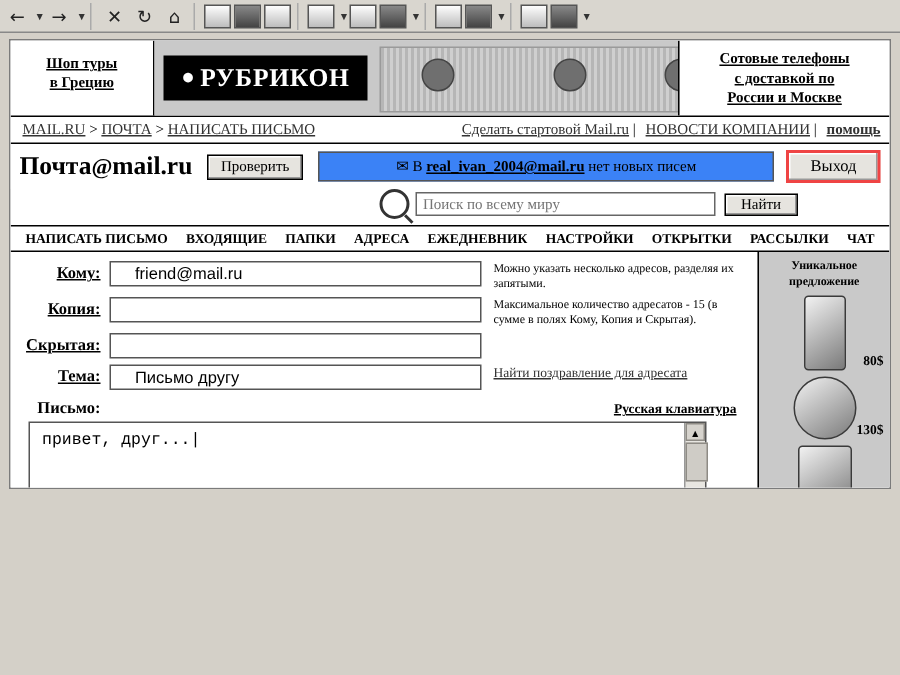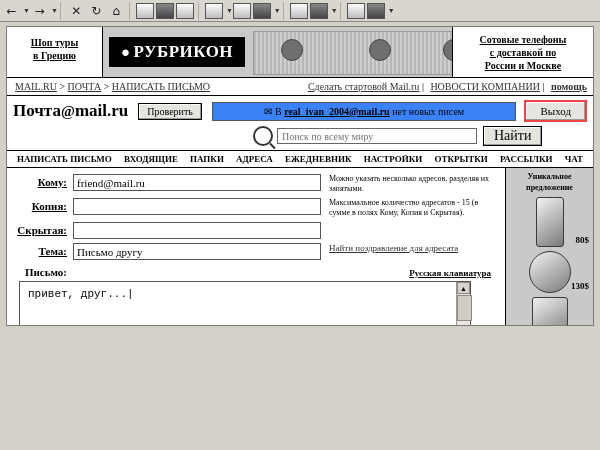--- a/index.html
+++ b/index.html
@@ -194,21 +194,21 @@
   .search-input {
     width: 200px; height: 16px;
     border: 1px solid #666; background: #fff;
     font-size: 10px; color: #555;
     padding: 1px 4px;
     box-sizing: border-box;
     font-family: "Liberation Serif", serif;
   }
   .find-btn {
     margin-left: 6px;
-    font-size: 14px; padding: 1px 10px;
+    font-size: 10px; padding: 1px 10px;
     border: 1px solid #000; background: #e6e4df;
     box-shadow: inset -1px -1px 0 #999, inset 1px 1px 0 #fff;
   }
 
   
   .navbar {
     display: flex; justify-content: space-between;
     font-size: 9px; font-weight: bold;
     border-top: 1px solid #000; border-bottom: 1px solid #000;
     padding: 3px 10px;
@@ -252,23 +252,23 @@
     font-size: 11px; font-weight: bold;
     padding-top: 2px;
     box-sizing: border-box;
   }
   .flabel u { }
   .finput {
     width: 248px; height: 17px;
     border: 1px solid #555;
     background: #fff;
     font-size: 11px;
-    padding: 1px 3px;
-    box-sizing: border-box;
-    font-family: Liberation Serif, serif;
+    padding: 1px 16px;
+    box-sizing: border-box;
+    font-family: Liberation Sans, sans-serif;
   }
   .fstatic { font-size: 11px; font-weight: bold; padding-top: 2px; width: 248px; }
   .fhint {
     font-size: 8px; line-height: 10px; padding-left: 8px; width: 170px;
   }
   .fhint-link { font-size: 9px; padding-left: 8px; }
   .fhint-link a { color: #333; text-decoration: underline; }
   .letterrow { display: flex; align-items: baseline; margin-bottom: 3px; }
   .letterrow .opts { font-size: 9px; }
   .letterrow .opts a { color: #333; text-decoration: underline; }

